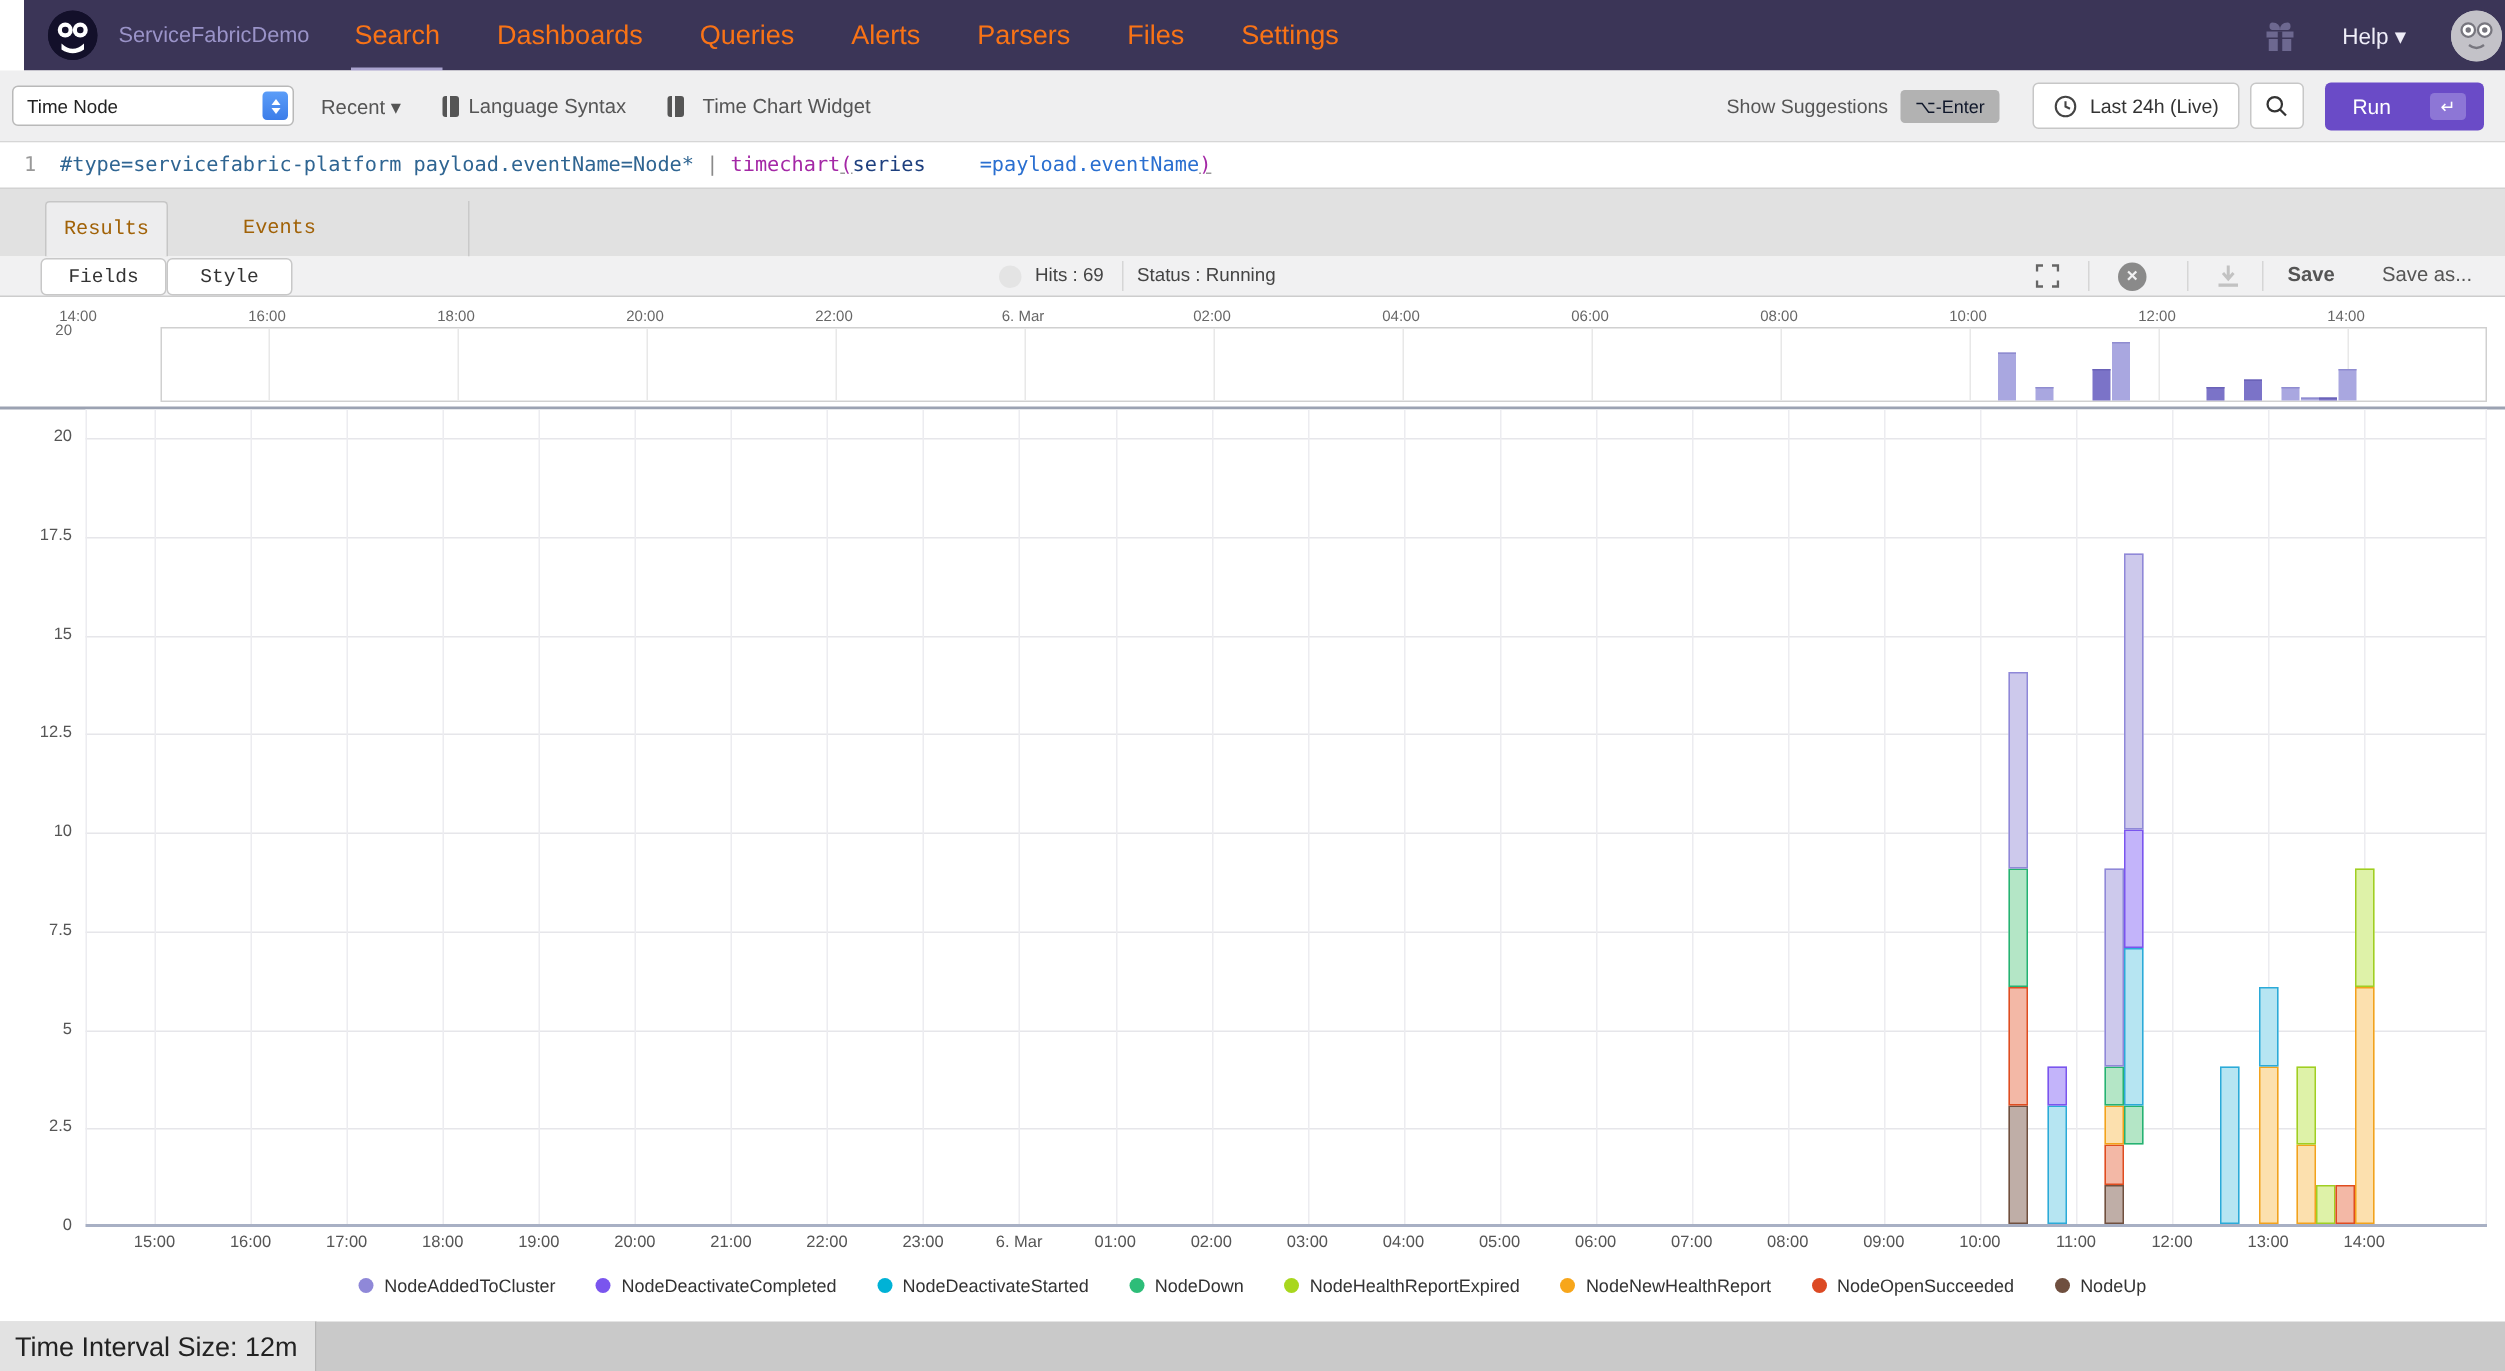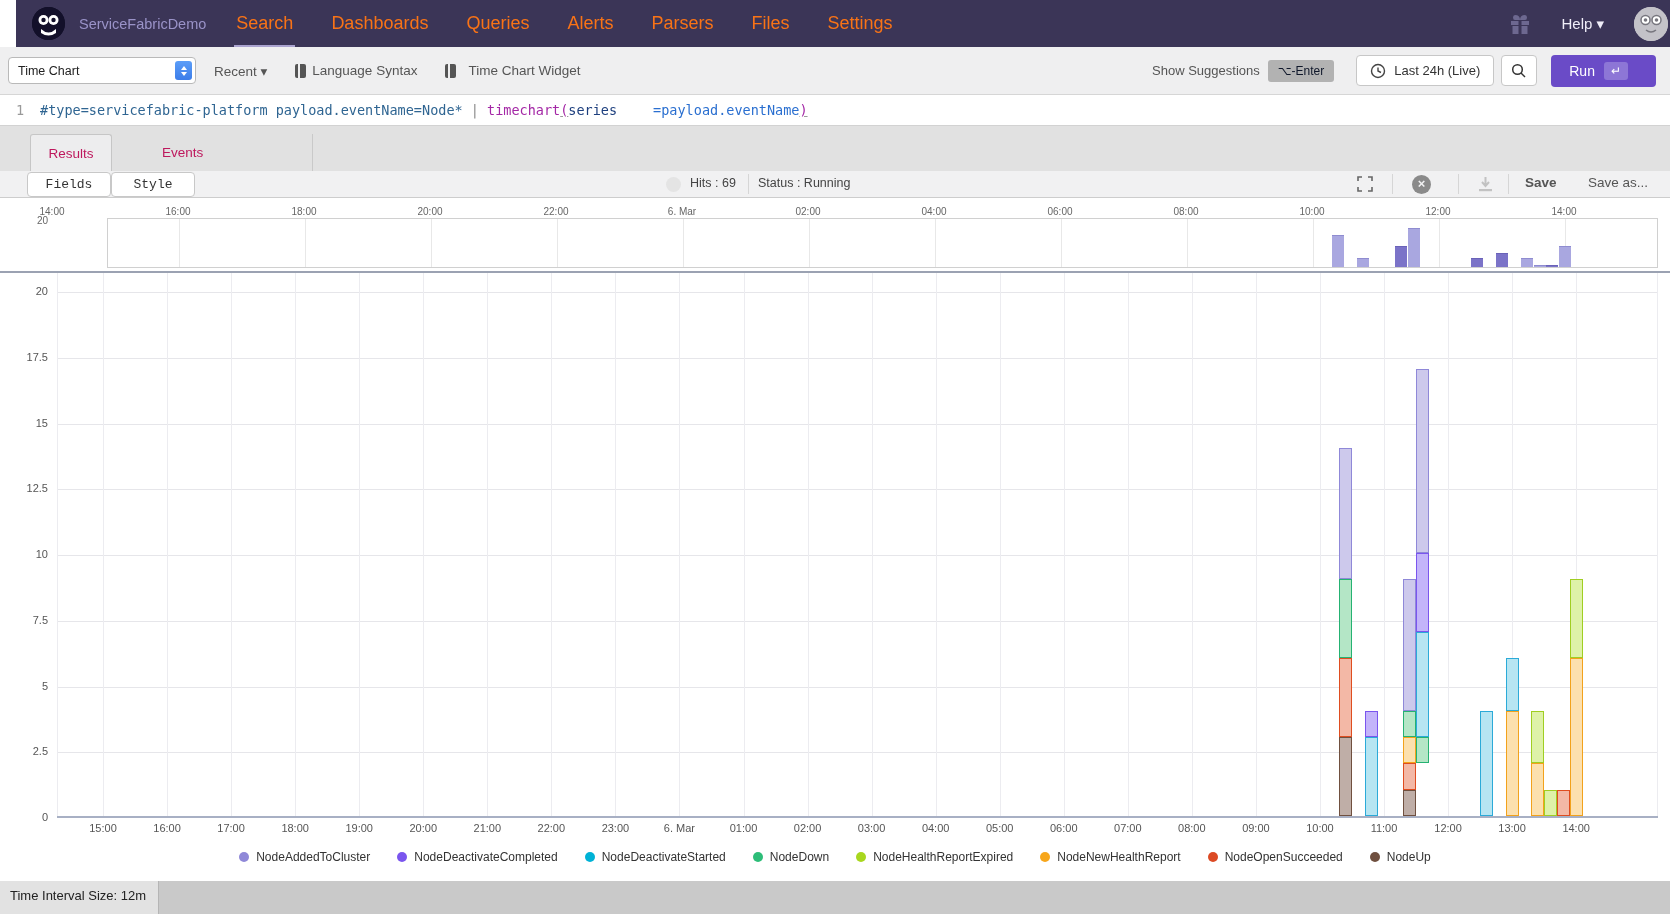--- a/index.html
+++ b/index.html
@@ -28,33 +28,33 @@
   #recent { margin-left:18px; }
   .book { display:inline-block; width:11px; height:14px; background:#555; border-radius:2px; position:relative; }
   .book:after { content:""; position:absolute; left:2.5px; top:0; width:1.8px; height:14px; background:#efeff0; }
   #lang-syntax { margin-left:28px; } #tc-widget { margin-left:28px;gap:12px; }
   #qbar-right { margin-left:auto; display:flex; align-items:center; margin-right:14px; }
   #show-sugg { color:#555; font-size:13px; }
   #sugg-key { background:#b2b2b2; color:#0f172a; font-size:12px; border-radius:3px; padding:4px 10px; margin-left:8px; }
   .qbtn { height:31px; background:#fff; border:1px solid #c7c7c7; border-radius:4px; display:flex; align-items:center; color:#333; font-size:13px; }
   #time-btn { margin-left:22px; padding:0 13px; gap:8px; }
   #search-btn { margin-left:7px; width:36px; justify-content:center; }
-  #run-btn { margin-left:14px; height:32px; background:#6a4bc7; border-radius:4px; color:#fff; font-size:14px; display:flex; align-items:center; padding:0 28px 0 18px; gap:9px; }
+  #run-btn { margin-left:14px; height:32px; background:#6a4bc7; border-radius:4px; color:#fff; font-size:14px; display:flex; align-items:center; padding:0 12px 0 18px; gap:26px; }
   #run-key { background:#8d76d6; border-radius:3px; font-size:12px; padding:2px 7px; }
 
   
   #qrow { position:absolute; left:0; top:95px; width:1670px; height:31px; background:#fff; border-bottom:1px solid #d2d2d2; display:flex; align-items:center; font-family:"DejaVu Sans Mono",monospace; font-size:13.5px; }
   #lineno { width:40px; text-align:center; color:#999; }
   .tok-field { color:#2f6592; } .tok-pipe { color:#8a8a8a; } .tok-func { color:#a428a6; }
   .tok-param { color:#1d3f7e; } .tok-value { color:#2a6fd0;margin-left:36px; }
   .tok-u { text-decoration:underline; text-decoration-color:#9a9a9a; }
 
   
   #tabband { position:absolute; left:0; top:126px; width:1670px; height:45px; background:#e1e1e1; }
-  .tab { position:absolute; bottom:0; height:37px; font-size:13.5px; color:#be185d; display:flex; align-items:center; }
+  .tab { position:absolute; bottom:0; height:37px; font-size:13.5px; color:#a16207; display:flex; align-items:center;font-family:Liberation Mono, monospace; }
   #tab-results { left:30px; width:82px; justify-content:center; background:#ededee; border:1px solid #c6c6c6; border-bottom:none; border-radius:3px 3px 0 0; z-index:2; }
   #tab-events { left:112px; width:201px; padding-left:50px; border-right:1px solid #c9c9c9; }
 
   
   #rbar { position:absolute; left:0; top:171px; width:1670px; height:27px; background:#f1f1f2; border-bottom:1px solid #cdcdcd; }
   .rbtn { position:absolute; top:1px; height:25px; width:84px; background:#fff; border:1px solid #c8c8c8; border-radius:4px; font-size:13px; color:#333; display:flex; align-items:center; justify-content:center;font-family:Liberation Mono, monospace; }
   #btn-fields { left:27px; } #btn-style { left:111px; }
   #spinner { position:absolute; left:666px; top:6px; width:15px; height:15px; border-radius:50%; background:#e4e4e4; }
   #hits { position:absolute; left:690px; top:5px; font-size:12.5px; color:#444; }
   #status { position:absolute; left:758px; top:5px; font-size:12.5px; color:#444; }
@@ -82,21 +82,21 @@
   .xlab { position:absolute; top:822px; width:46px; text-align:center; font-size:11px; color:#555; }
   .seg { position:absolute; border:1.5px solid; }
 
   
   #legend { position:absolute; left:0; top:850px; width:1670px; display:flex; justify-content:center; gap:27px; }
   .leg-item { display:flex; align-items:center; gap:7px; font-size:12px; color:#333; }
   .leg-dot { width:10px; height:10px; border-radius:50%; }
 
   
   #footer { position:absolute; left:0; top:881px; width:1670px; height:33px; background:#c9c9c9; }
-  #interval-chip { position:absolute; left:0; top:0; height:33px; background:#e2e2e2; border-right:1px solid #b5b5b5; font-size:13px; color:#222; padding:7px 12px 0 10px; }
+  #interval-chip { position:absolute; left:0; top:0; height:33px; background:#e2e2e2; border-right:1px solid #b5b5b5; font-size:18px; color:#222; padding:7px 12px 0 10px; }
   svg { display:block; }
 </style>
 </head>
 <body>
 
 <div id="app">
 
   <div id="nav">
     <div id="logo">
       <svg width="33" height="33" viewBox="0 0 33 33">
@@ -137,21 +137,21 @@
           <circle cx="11.5" cy="13" r="1.8" fill="#77767e"></circle>
             <circle cx="22.5" cy="13" r="1.8" fill="#77767e"></circle>
           <path d="M12 23 Q17 27 22 23" stroke="#77767e" stroke-width="1.5" fill="none"></path>
         </svg>
       </div>
     </div>
   </div>
 
   <div id="qbar">
     <div id="view-select">
-      <span>Time Chart</span>
+      <span>Time Node</span>
       <span id="sel-stepper">
           <span class="tri-up"></span>
           <span class="tri-dn"></span>
         </span>
     </div>
     <span id="recent" class="qlink">Recent ▾</span>
     <span id="lang-syntax" class="qlink">
       <span class="book"></span>
       <span>Language Syntax</span>
     </span>

